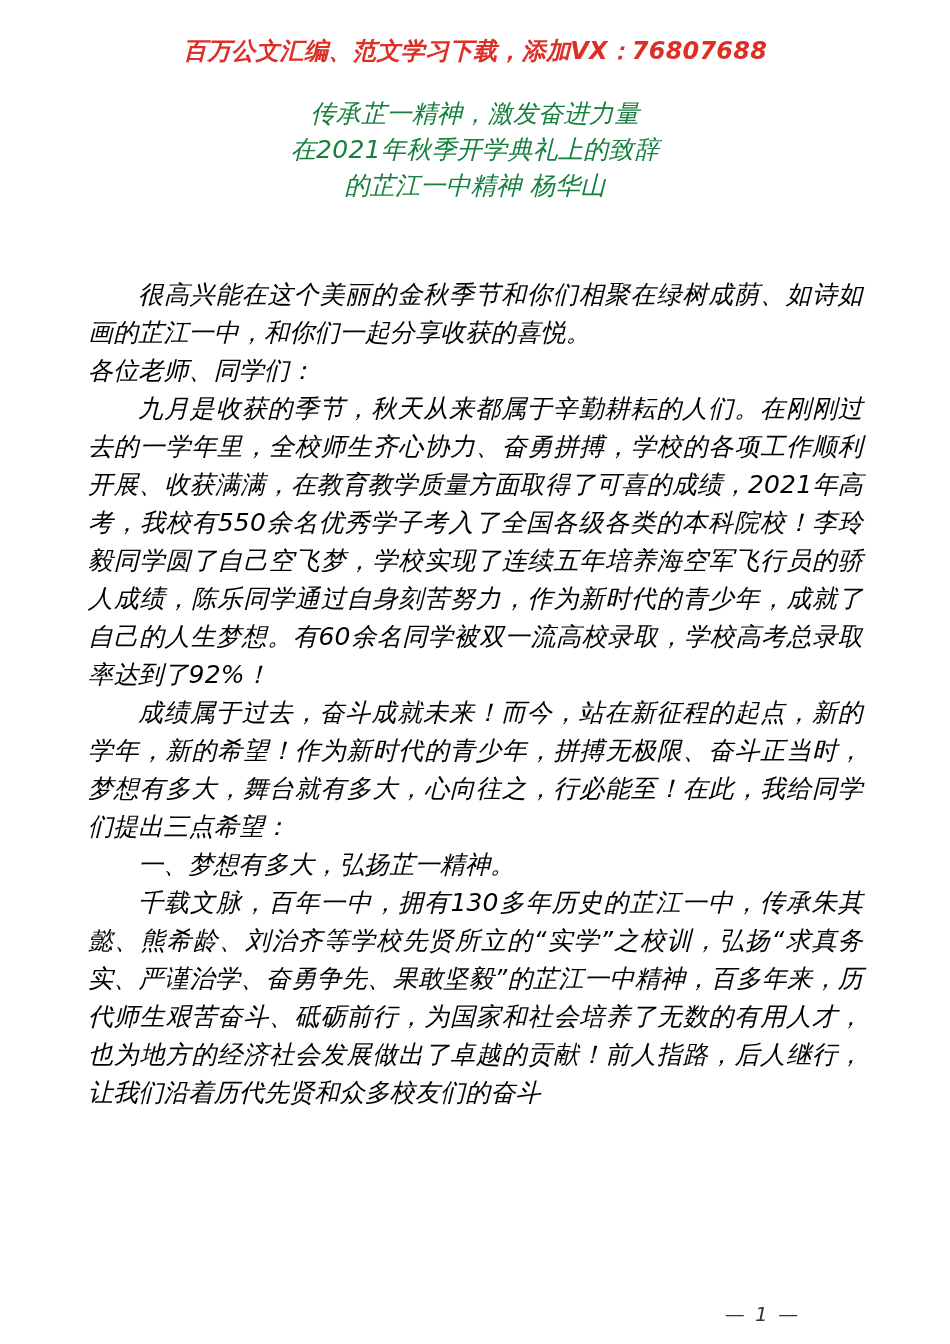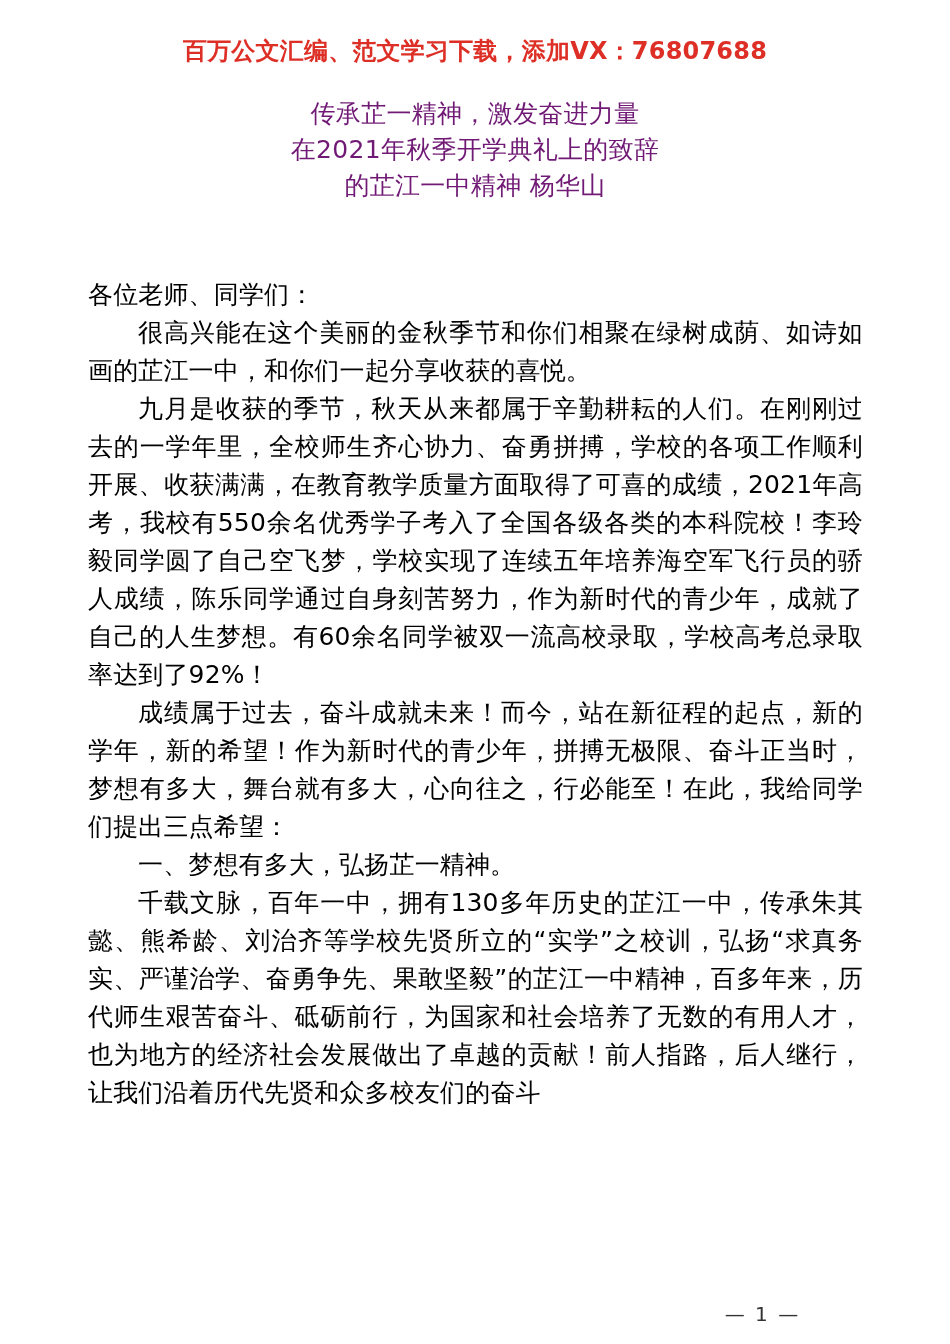--- a/index.html
+++ b/index.html
@@ -14,20 +14,21 @@
     font-family: "DejaVu Sans", "Liberation Sans", sans-serif;
     color: #000000;
     position: relative;
   }
 
   .page {
     position: relative;
     width: 950px;
     height: 1344px;
     box-sizing: border-box;
+    font-style: italic;
   }
 
   
   .promo-header {
     position: absolute;
     top: 38px;
     left: 0;
     width: 950px;
     text-align: center;
     font-size: 24px;
@@ -43,21 +44,21 @@
     top: 96px;
     left: 0;
     width: 950px;
     text-align: center;
   }
   .title-line {
     font-size: 25px;
     font-weight: 400;
     line-height: 36px;
     letter-spacing: 0.3px;
-    color: #701a75;
+    color: #15803d;
     white-space: nowrap;
   }
 
   
   .body-area {
     position: absolute;
     top: 276px;
     left: 88px;
     width: 775px;
   }
@@ -99,22 +100,22 @@
 
   <div class="promo-header" style="color: rgb(221, 47, 38);">百万公文汇编、范文学习下载，添加VX：76807688</div>
 
   <div class="title-block">
     <div class="title-line">传承芷一精神，激发奋进力量</div>
     <div class="title-line">在2021年秋季开学典礼上的致辞</div>
     <div class="title-line">的芷江一中精神  杨华山</div>
   </div>
 
   <div class="body-area">
+    <p class="para">很高兴能在这个美丽的金秋季节和你们相聚在绿树成荫、如诗如画的芷江一中，和你们一起分享收获的喜悦。</p>
     <p class="para no-indent">各位老师、同学们：</p>
-    <p class="para">很高兴能在这个美丽的金秋季节和你们相聚在绿树成荫、如诗如画的芷江一中，和你们一起分享收获的喜悦。</p>
     <p class="para">九月是收获的季节，秋天从来都属于辛勤耕耘的人们。在刚刚过去的一学年里，全校师生齐心协力、奋勇拼搏，学校的各项工作顺利开展、收获满满，在教育教学质量方面取得了可喜的成绩，2021年高考，我校有550余名优秀学子考入了全国各级各类的本科院校！李玲毅同学圆了自己空飞梦，学校实现了连续五年培养海空军飞行员的骄人成绩，陈乐同学通过自身刻苦努力，作为新时代的青少年，成就了自己的人生梦想。有60余名同学被双一流高校录取，学校高考总录取率达到了92%！</p>
     <p class="para">成绩属于过去，奋斗成就未来！而今，站在新征程的起点，新的学年，新的希望！作为新时代的青少年，拼搏无极限、奋斗正当时，梦想有多大，舞台就有多大，心向往之，行必能至！在此，我给同学们提出三点希望：</p>
     <p class="para">一、梦想有多大，弘扬芷一精神。</p>
     <p class="para">千载文脉，百年一中，拥有130多年历史的芷江一中，传承朱其懿、熊希龄、刘治齐等学校先贤所立的“实学”之校训，弘扬“求真务实、严谨治学、奋勇争先、果敢坚毅”的芷江一中精神，百多年来，历代师生艰苦奋斗、砥砺前行，为国家和社会培养了无数的有用人才，也为地方的经济社会发展做出了卓越的贡献！前人指路，后人继行，让我们沿着历代先贤和众多校友们的奋斗</p>
   </div>
 
   <div class="footer">
     <span class="pg">— 1 —</span>
   </div>
 

